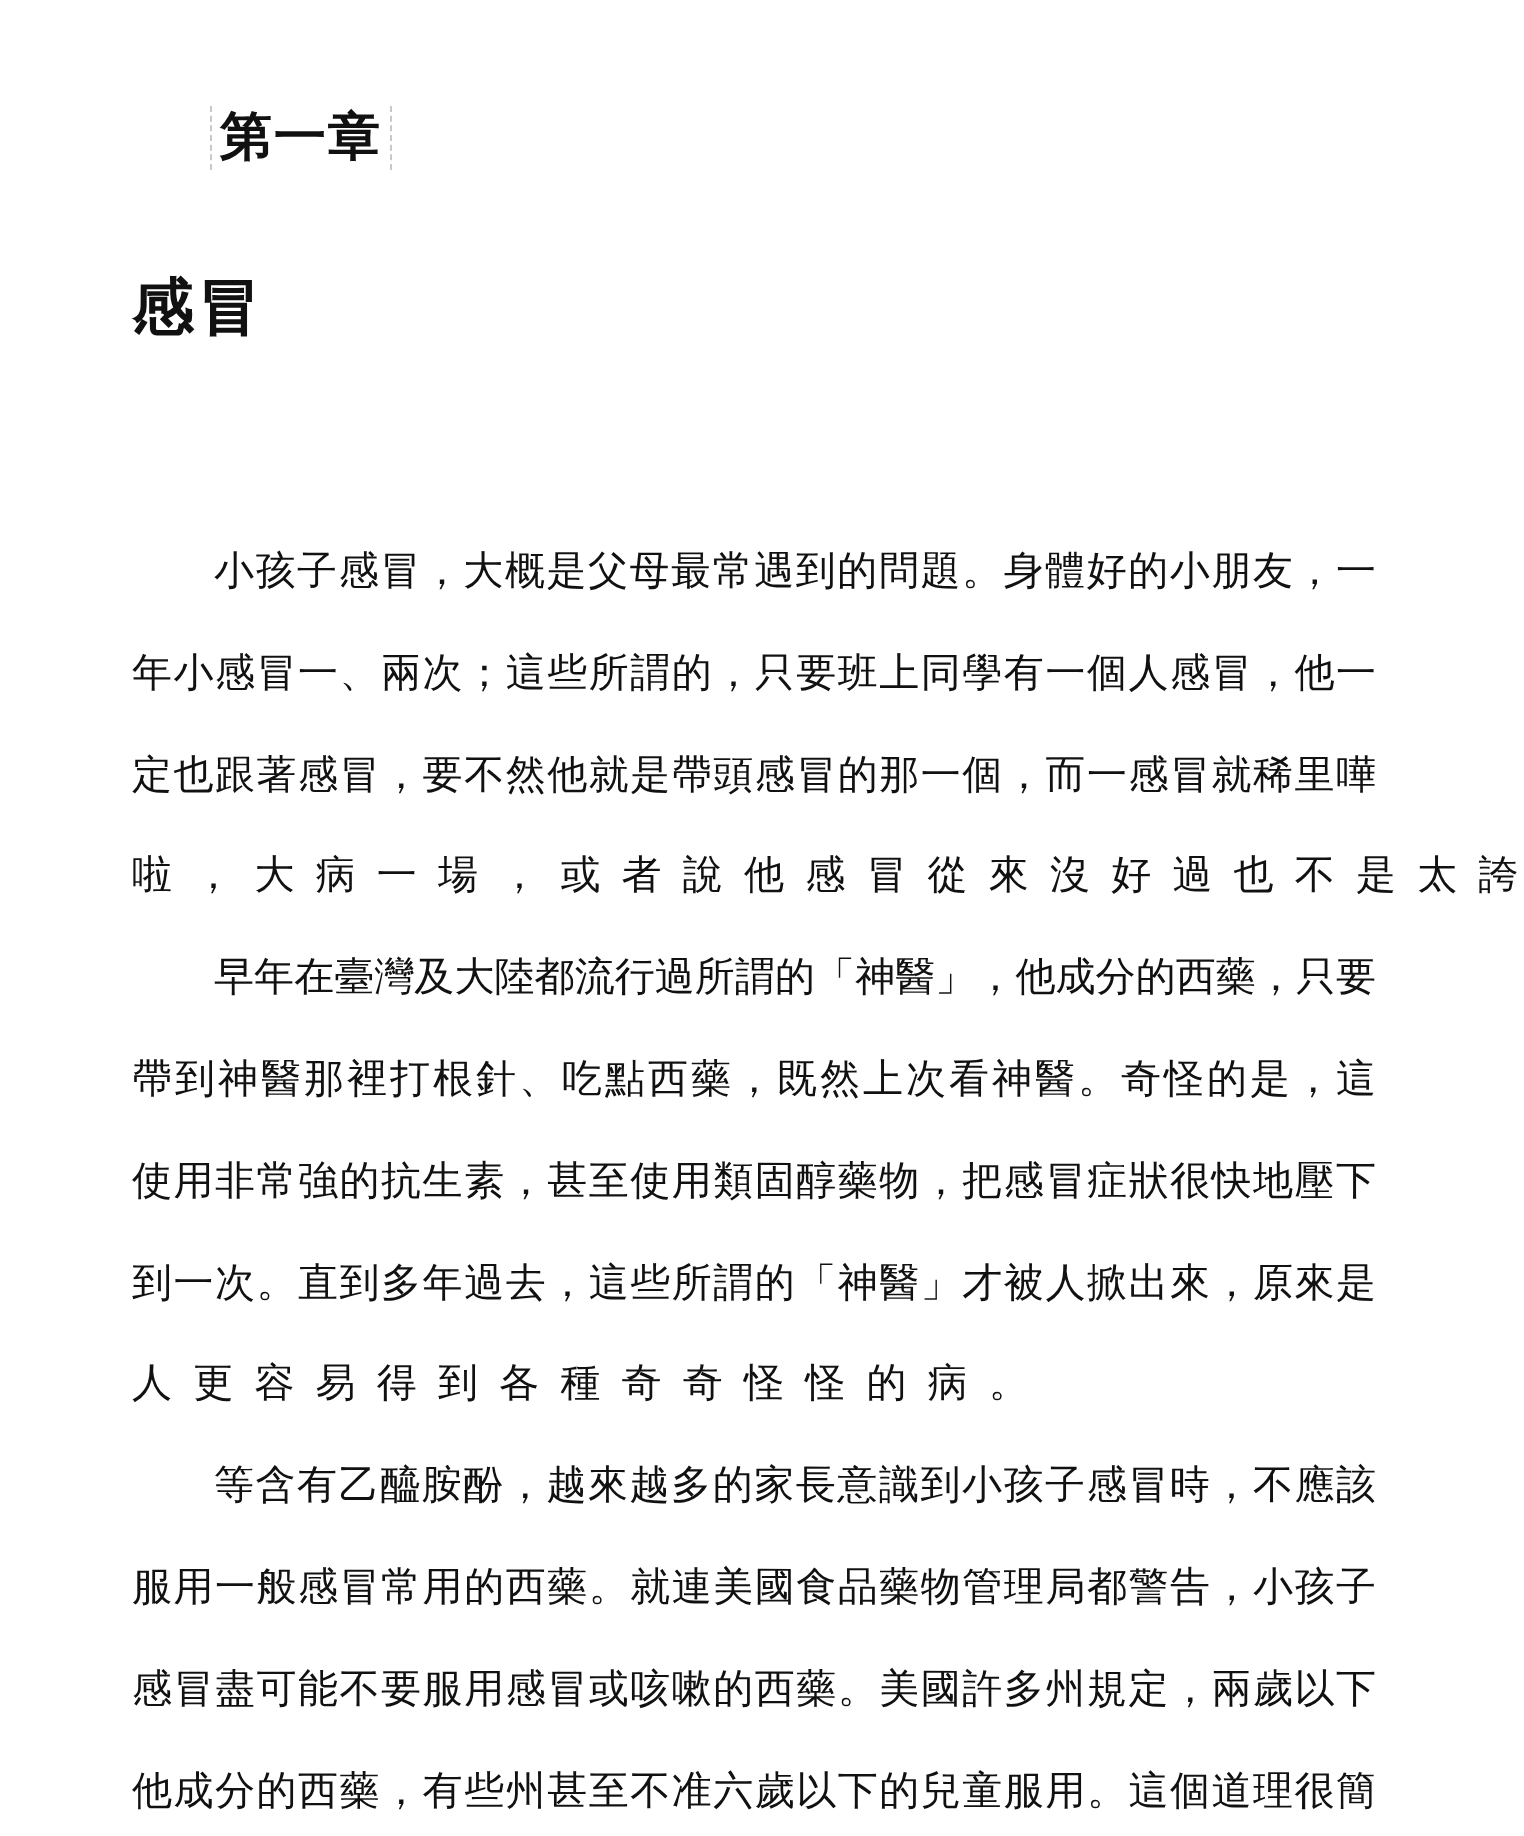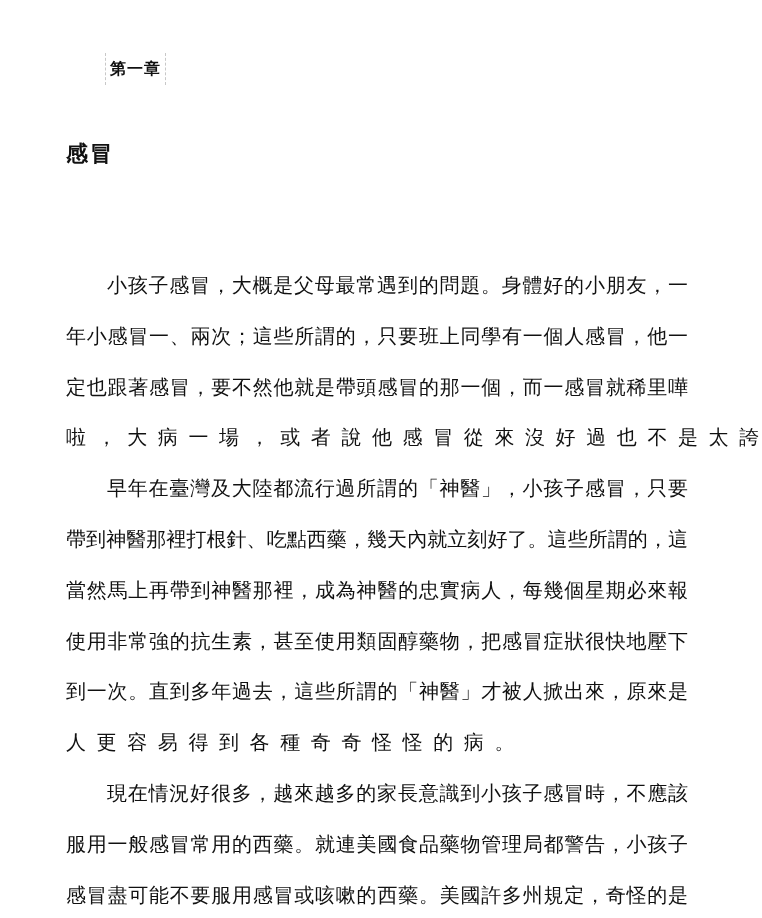--- a/index.html
+++ b/index.html
@@ -1,25 +1,25 @@
 <!DOCTYPE html>
 <html><head>
 <meta charset="utf-8">
 <style>
   html, body { margin: 0; padding: 0; background: #ffffff; }
   body { width: 762px; height: 918px; position: relative; overflow: hidden;
          font-family: "DejaVu Sans", "Liberation Sans", sans-serif; color: #111; }
   .chapter {
     position: absolute; left: 105px; top: 53px; height: 32px;
     padding: 0 4px; border-left: 1px dashed #c8c8c8; border-right: 1px dashed #c8c8c8;
-    font-size: 16px; font-weight: bold; line-height: 32px; letter-spacing: 1px;
+    font-size: 26px; font-weight: bold; line-height: 32px; letter-spacing: 1px;
   }
   .title {
     position: absolute; left: 66px; top: 132px;
-    font-size: 22px; font-weight: bold; line-height: 44px; letter-spacing: 2px;
+    font-size: 31px; font-weight: bold; line-height: 44px; letter-spacing: 2px;
   }
   .body { position: absolute; left: 66px; top: 252px; width: 622px; }
   .line {
     height: 34.8px; line-height: 34.8px; font-size: 20px;
     white-space: nowrap; text-align: justify; text-align-last: justify;
     width: 622px;
     margin-top: 16px;
   }
   .line.first { padding-left: 41px; width: 581px; }
   .line.last { text-align-last: left; letter-spacing: 10.6px; }
@@ -31,25 +31,25 @@
 <h1 class="title" style="margin:0">感冒</h1>
 
 <div class="body">
   <div>
     <div class="line first">小孩子感冒，大概是父母最常遇到的問題。身體好的小朋友，一</div>
     <div class="line">年小感冒一、兩次；這些所謂的，只要班上同學有一個人感冒，他一</div>
     <div class="line">定也跟著感冒，要不然他就是帶頭感冒的那一個，而一感冒就稀里嘩</div>
     <div class="line last">啦，大病一場，或者說他感冒從來沒好過也不是太誇張。</div>
   </div>
   <div>
-    <div class="line first">早年在臺灣及大陸都流行過所謂的「神醫」，小孩子感冒，只要</div>
-    <div class="line">帶到神醫那裡打根針、吃點西藥，幾天內就立刻好了。這些所謂的，這</div>
-    <div class="line">當然馬上再帶到神醫那裡，成為神醫的忠實病人，每幾個星期必來報</div>
+    <div class="line first">早年在臺灣及大陸都流行過所謂的「神醫」，他成分的西藥，只要</div>
+    <div class="line">帶到神醫那裡打根針、吃點西藥，既然上次看神醫。奇怪的是，這</div>
     <div class="line">使用非常強的抗生素，甚至使用類固醇藥物，把感冒症狀很快地壓下</div>
     <div class="line">到一次。直到多年過去，這些所謂的「神醫」才被人掀出來，原來是</div>
     <div class="line last">人更容易得到各種奇奇怪怪的病。</div>
   </div>
   <div>
-    <div class="line first">現在情況好很多，越來越多的家長意識到小孩子感冒時，不應該</div>
+    <div class="line first">等含有乙醯胺酚，越來越多的家長意識到小孩子感冒時，不應該</div>
     <div class="line">服用一般感冒常用的西藥。就連美國食品藥物管理局都警告，小孩子</div>
-    <div class="line">感冒盡可能不要服用感冒或咳嗽的西藥。美國許多州規定，奇怪的是</div>
+    <div class="line">感冒盡可能不要服用感冒或咳嗽的西藥。美國許多州規定，兩歲以下</div>
+    <div class="line">他成分的西藥，有些州甚至不准六歲以下的兒童服用。這個道理很簡</div>
   </div>
 </div>
 
 </body></html>

